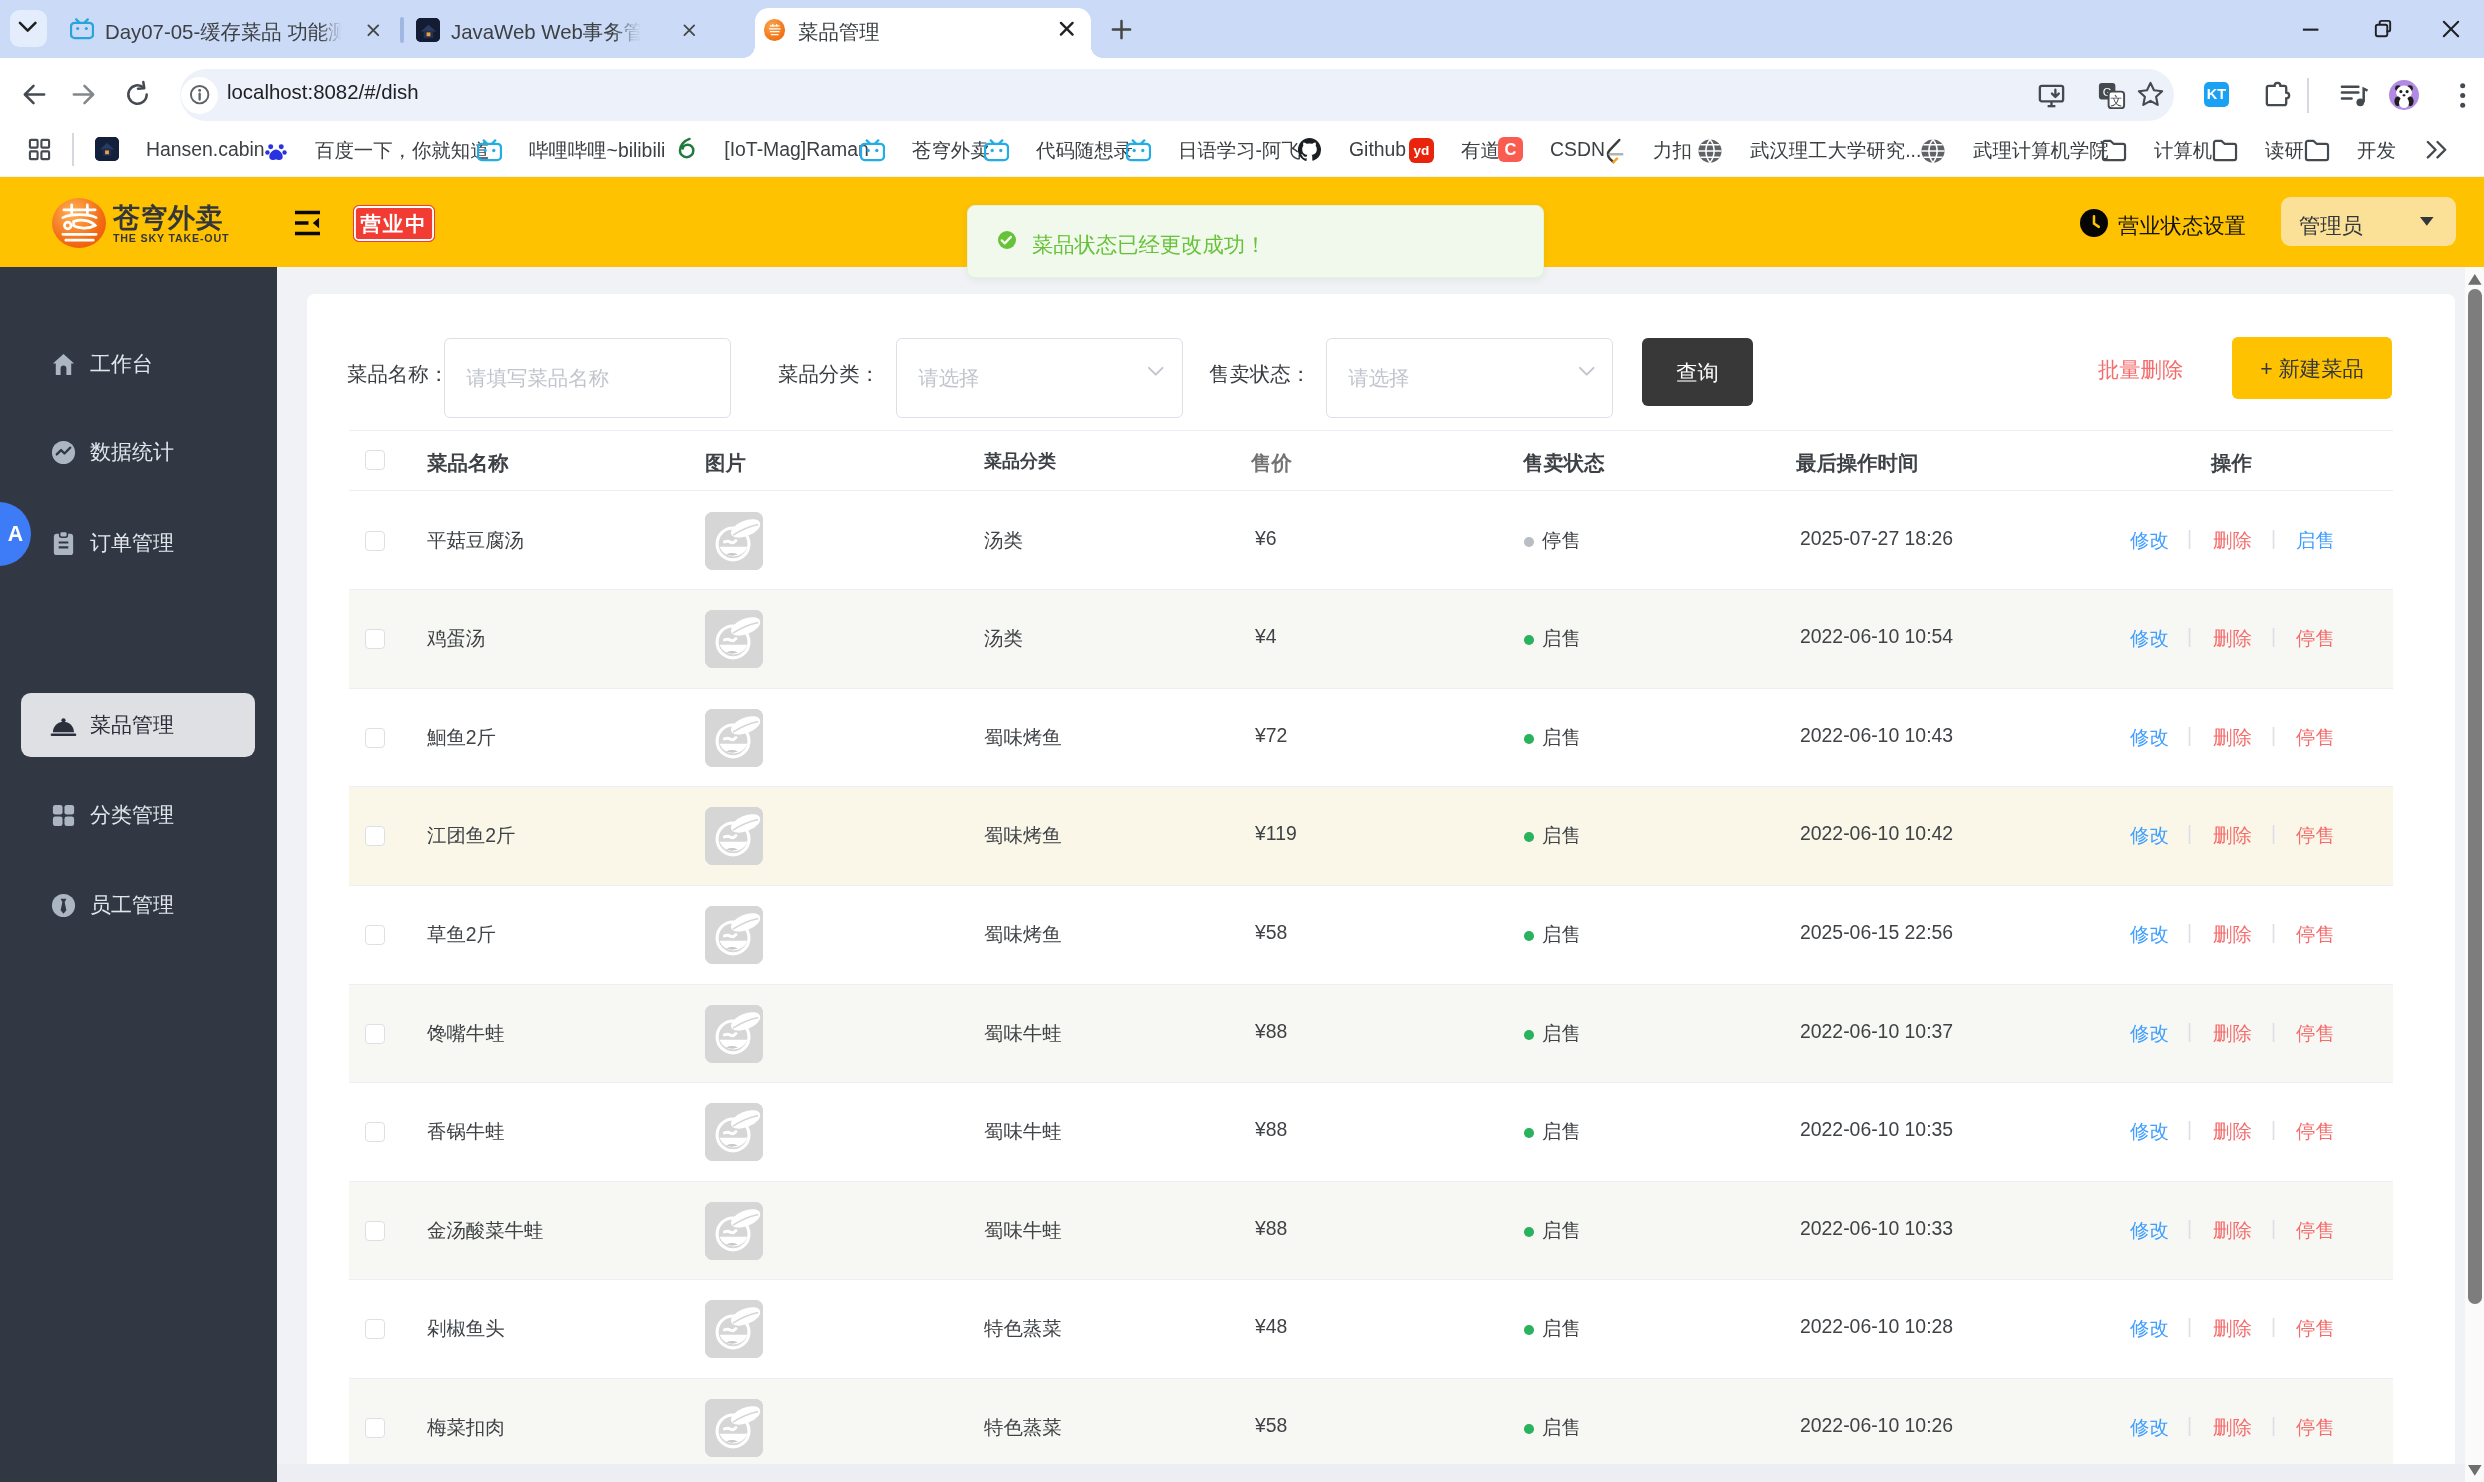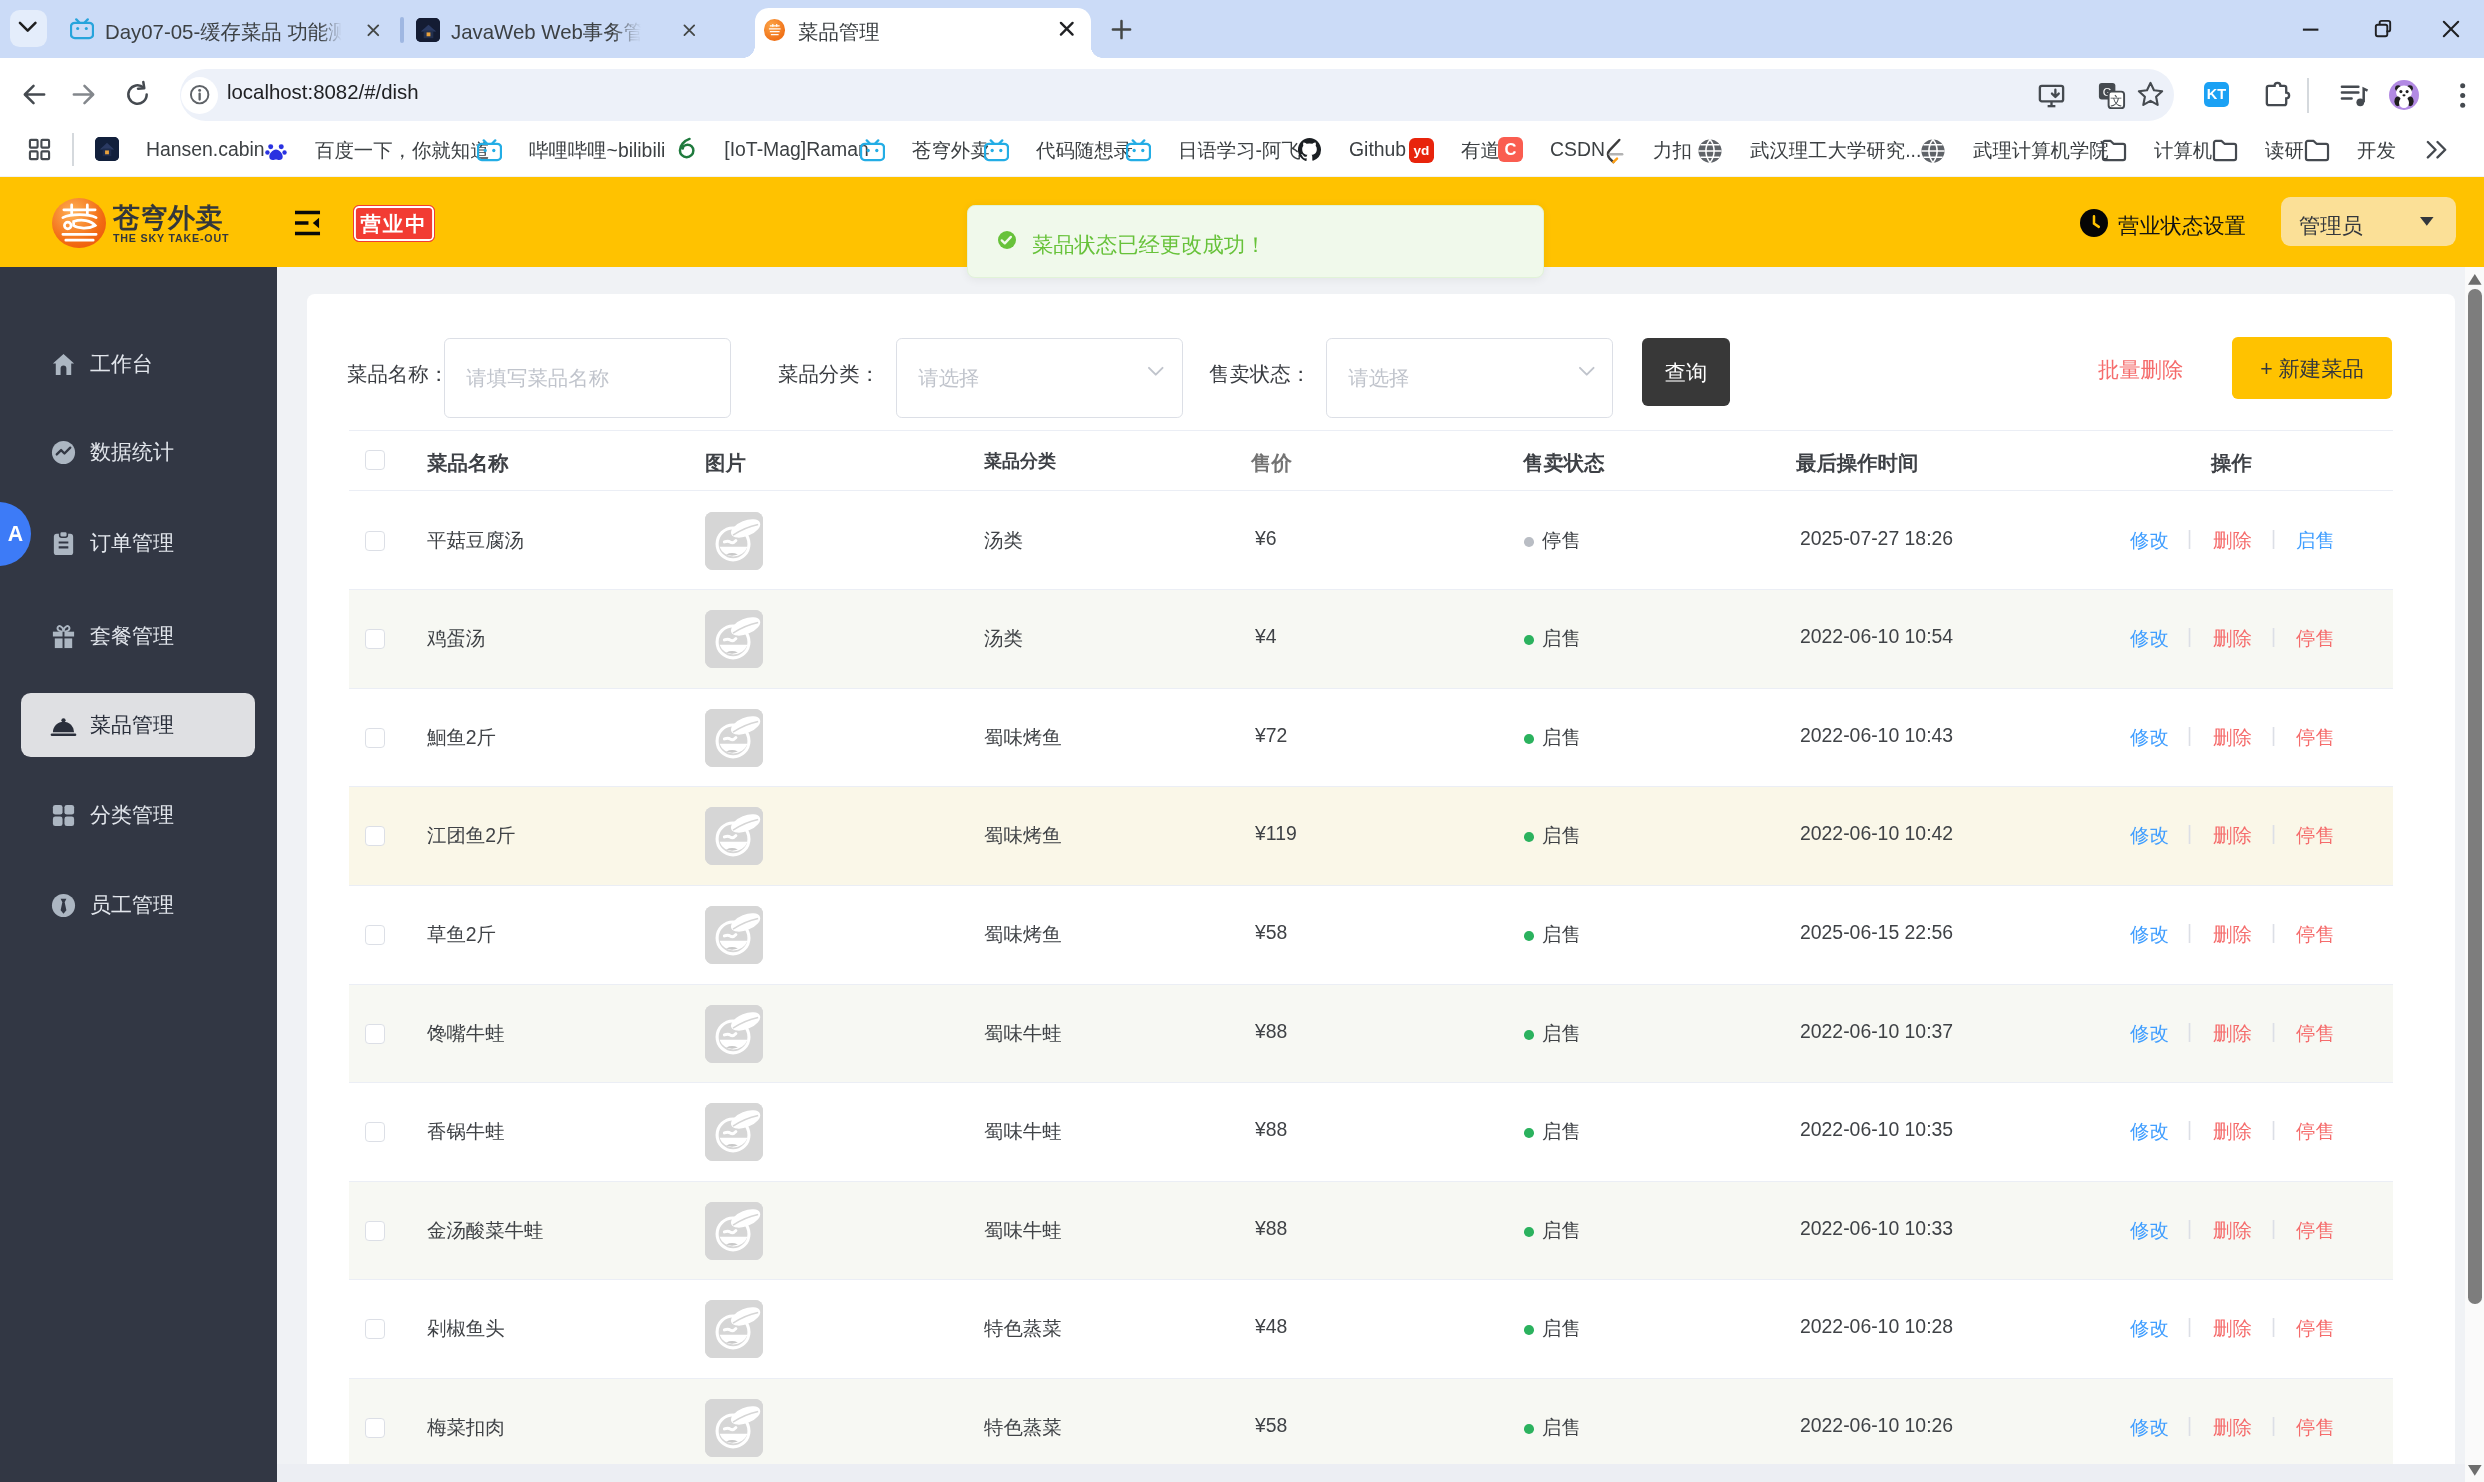--- a/index.html
+++ b/index.html
@@ -348,29 +348,20 @@
     <span class="mtext">数据统计</span>
   </div>
   <div class="menuitem" style="top:511px;">
     <svg class="micon" viewBox="0 0 28 28">
         <rect x="4" y="4" width="20" height="22" rx="3" fill="#ACB6C2"></rect>
         <rect x="10" y="1.5" width="8" height="6" rx="2" fill="#ACB6C2" stroke="#323744" stroke-width="1.6"></rect>
         <path d="M9 13 H19 M9 18 H19" stroke="#323744" stroke-width="2.2"></path>
       </svg>
     <span class="mtext">订单管理</span>
   </div>
-  <div class="menuitem" style="top:604px;">
-    <svg class="micon" viewBox="0 0 28 28">
-        <rect x="3" y="9" width="22" height="5" fill="#ACB6C2"></rect>
-        <rect x="5" y="16" width="18" height="10" fill="#ACB6C2"></rect>
-        <path d="M14 9 C10 9 7 7 8 4.5 C9 2 13 3 14 8 C15 3 19 2 20 4.5 C21 7 18 9 14 9 Z" fill="none" stroke="#ACB6C2" stroke-width="2"></path>
-        <path d="M14 9 V26" stroke="#323744" stroke-width="2"></path>
-      </svg>
-    <span class="mtext">套餐管理</span>
-  </div>
   <div class="menuitem" style="top:693px;">
     <svg class="micon" viewBox="0 0 28 28">
         <path d="M3 21 a11 11 0 0 1 22 0 Z" fill="#2A2F3B"></path>
         <circle cx="14" cy="8.6" r="2.2" fill="#2A2F3B"></circle>
         <path d="M2 23.5 H26" stroke="#2A2F3B" stroke-width="2.6" stroke-linecap="round"></path>
       </svg>
     <span class="mtext" style="color:#2A2F3B;">菜品管理</span>
   </div>
   <div class="menuitem" style="top:783px;">
     <svg class="micon" viewBox="0 0 28 28">
@@ -397,21 +388,21 @@
   <div class="flabel" style="left:778px;">菜品分类：</div>
   <div class="finput" style="left:896px;width:287px;">请选择</div>
   <svg class="chev" style="left:1147px;top:363px;" viewBox="0 0 18 18">
       <path d="M2 5 L9 12 L16 5" stroke="#C0C4CC" stroke-width="2" fill="none" stroke-linecap="round" stroke-linejoin="round"></path>
     </svg>
   <div class="flabel" style="left:1209px;">售卖状态：</div>
   <div class="finput" style="left:1326px;width:287px;">请选择</div>
   <svg class="chev" style="left:1578px;top:363px;" viewBox="0 0 18 18">
       <path d="M2 5 L9 12 L16 5" stroke="#C0C4CC" stroke-width="2" fill="none" stroke-linecap="round" stroke-linejoin="round"></path>
     </svg>
-  <div class="abs" style="left:1642px;top:338px;width:88px;height:68px;background:#383838;border-radius:5.8px;display:flex;align-items:center;justify-content:center;font-size:21.3px;color:#FFF;">查询</div>
+  <div class="abs" style="left:1642px;top:338px;width:111px;height:68px;background:#383838;border-radius:5.8px;display:flex;align-items:center;justify-content:center;font-size:21.3px;color:#FFF;">查询</div>
   <div class="abs" style="left:2098px;top:355px;font-size:21.3px;color:#F56C6C;">批量删除</div>
   <div class="abs" style="left:2232px;top:337px;width:160px;height:62px;background:#FFC200;border-radius:5.8px;display:flex;align-items:center;justify-content:center;font-size:21.3px;color:#33373C;">+ 新建菜品</div>
 
   <div class="abs" style="left:349px;top:430px;width:2044px;height:61px;border-top:1px solid #EBEEF5;border-bottom:1px solid #EBEEF5;"></div>
   <div class="cbox" style="top:450px;"></div>
   <div class="cell" style="left:427px;top:449px;font-weight:bold;color:#3E4146;font-size:20.4px;">菜品名称</div>
   <div class="cell" style="left:705px;top:449px;font-weight:bold;color:#3E4146;font-size:20.4px;">图片</div>
   <div class="cell" style="left:984px;top:449px;font-weight:bold;color:#3E4146;font-size:18px;">菜品分类</div>
   <div class="cell" style="left:1251px;top:449px;font-weight:bold;color:#737373;font-size:20.4px;">售价</div>
   <div class="cell" style="left:1523px;top:449px;font-weight:bold;color:#3E4146;font-size:20.4px;">售卖状态</div>

